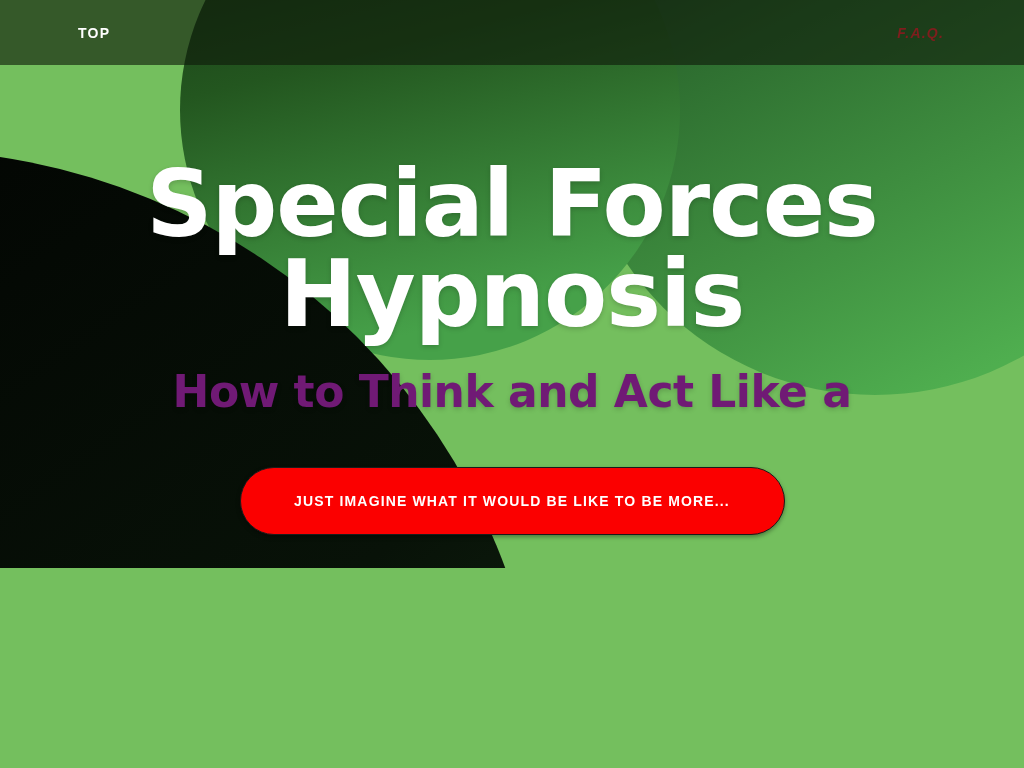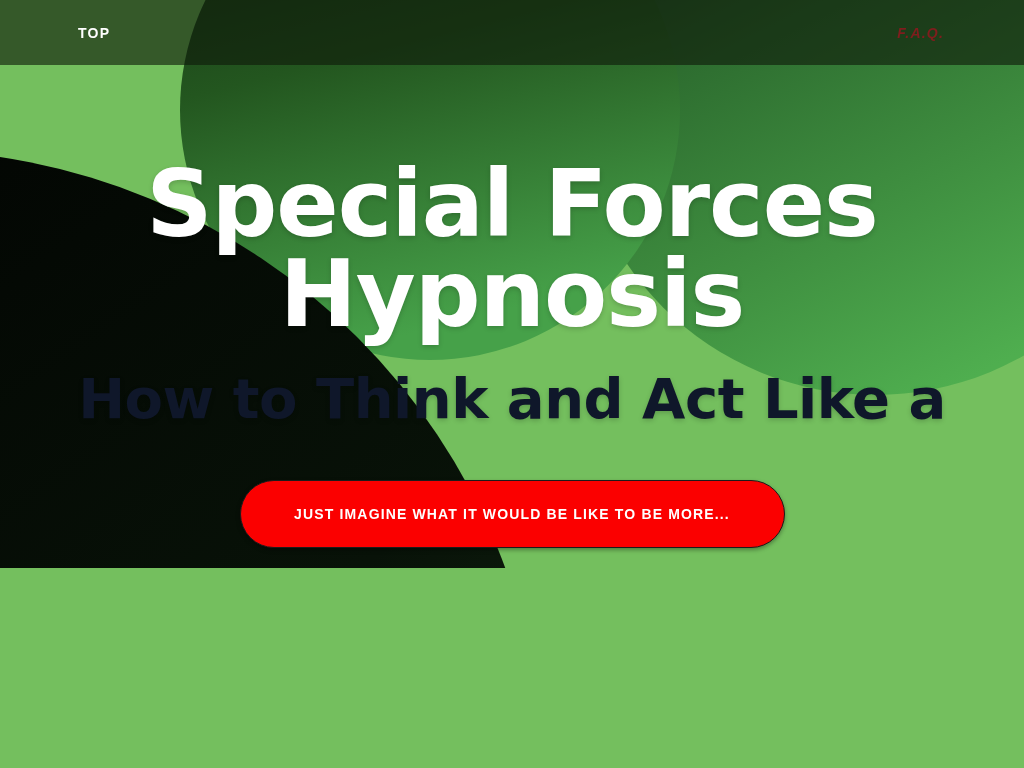--- a/index.html
+++ b/index.html
@@ -80,24 +80,24 @@
     font-size:92px;
     line-height:0.98;
     letter-spacing:-1px;
     text-align:center;
     width:900px;
     text-shadow:0 2px 5px rgba(0,0,0,0.18);
   }
   #hero-title .line { display:block; }
 
   #hero-subtitle {
-    color:#0f172a;
+    color:#701a75;
     font-family:"DejaVu Sans", sans-serif;
     font-weight:bold;
-    font-size:56px;
+    font-size:44px;
     line-height:1.1;
     letter-spacing:-0.5px;
     text-align:center;
     width:900px;
     margin-top:28px;
     text-shadow:0 2px 5px rgba(0,0,0,0.18);
   }
   #hero-subtitle .line { display:block; }
 
   #cta-wrap {

